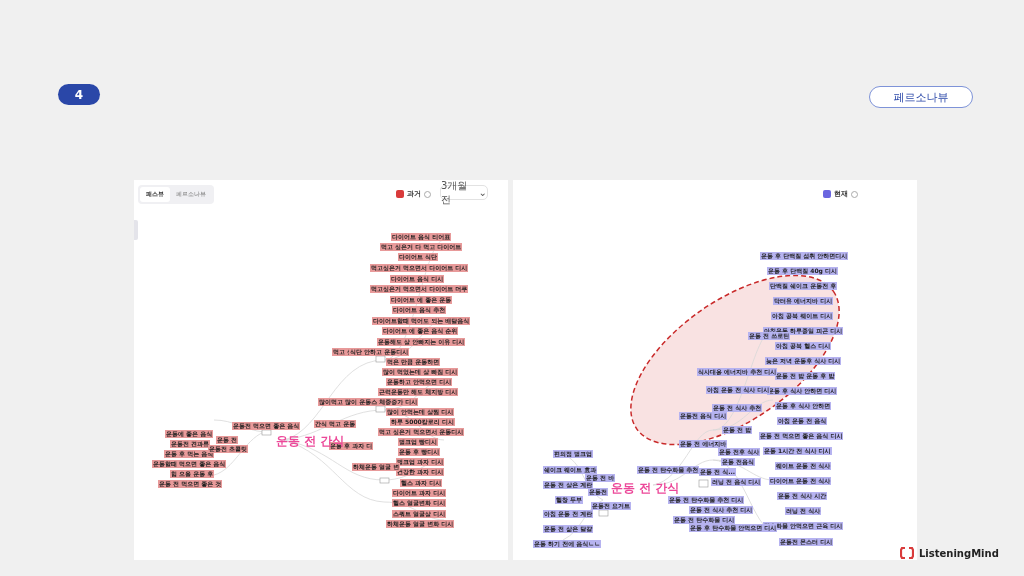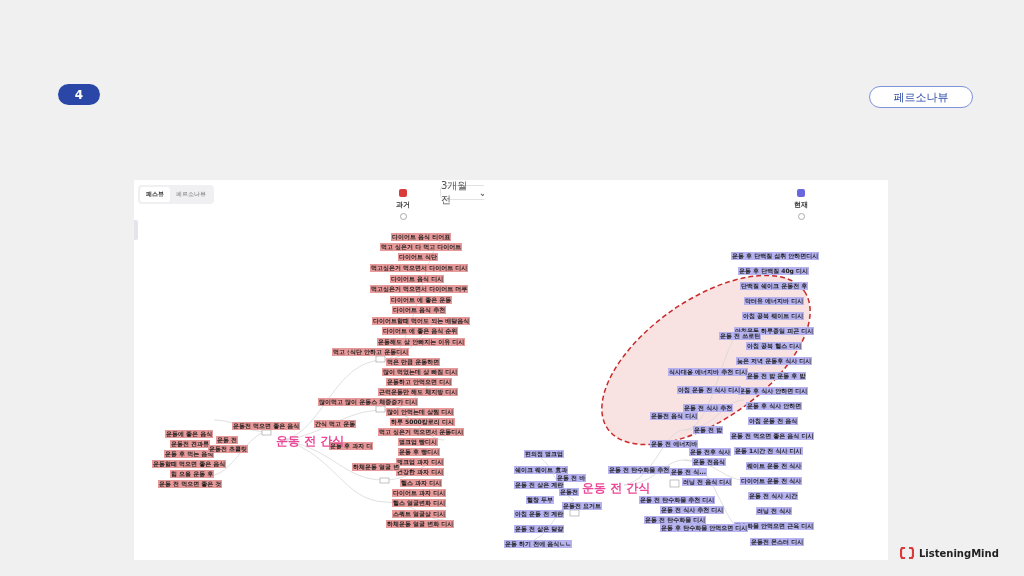--- a/index.html
+++ b/index.html
@@ -6,25 +6,25 @@
   html,body{width:1024px;height:576px;overflow:hidden;background:#f0f0f0;font-family:"DejaVu Sans","Liberation Sans",sans-serif;}
   .slide{position:relative;width:1024px;height:576px;background:#f0f0f0;}
   .title1{position:absolute;left:58px;top:53px;font-size:21px;color:#111;letter-spacing:-0.5px;}
   .title2row{position:absolute;left:58px;top:84px;display:flex;align-items:center;gap:12px;}
   .step-badge{width:42px;height:21px;border-radius:11px;background:#2a47a8;color:#fff;font-size:12px;font-weight:bold;display:flex;align-items:center;justify-content:center;}
   .title2{font-size:21px;font-weight:bold;color:#111;letter-spacing:-0.5px;}
   .pf-btn{position:absolute;left:869px;top:86px;width:104px;height:22px;border:1px solid #7e93d8;border-radius:11px;background:#fff;color:#2a47a8;font-size:11px;display:flex;align-items:center;justify-content:center;}
   .subtitle{position:absolute;left:0;width:1024px;top:144px;text-align:center;font-size:18px;font-weight:bold;color:#111;letter-spacing:-0.5px;}
   .panel{position:absolute;top:180px;height:380px;background:#fff;overflow:hidden;}
   .panel.left{left:134px;width:374px;}
-  .panel.right{left:484px;width:404px;}
+  .panel.right{left:513px;width:404px;}
   .seg{position:absolute;left:4px;top:5px;display:flex;background:#f0f0f3;border-radius:4px;padding:2px;}
   .seg div{font-size:6px;padding:3px 6px;border-radius:3px;color:#777;}
   .seg .on{background:#fff;color:#333;font-weight:bold;}
-  .legend{position:absolute;display:flex;align-items:center;gap:3px;font-size:7px;font-weight:bold;color:#333;flex-direction:column;}
+  .legend{position:absolute;display:flex;align-items:center;gap:3px;font-size:7px;font-weight:bold;color:#333;}
   .cb{width:8px;height:8px;border-radius:2px;display:inline-block;}
   .info{width:7px;height:7px;border:1px solid #aaa;border-radius:50%;display:inline-block;}
   .period{position:absolute;left:306px;top:5px;width:48px;height:15px;border:1px solid #e2e2e2;border-radius:5px;font-size:10px;color:#555;display:flex;align-items:center;justify-content:center;}
   .handle{position:absolute;left:0;top:40px;width:4px;height:20px;background:#e4e4ea;border-radius:0 2px 2px 0;}
   .node{position:absolute;font-size:6px;line-height:8px;padding:0 1px;white-space:nowrap;color:#222;font-weight:bold;}
   .red{background:#e89a9a;}
   .blue{background:#b6b3f0;}
   .center{position:absolute;font-size:12px;font-weight:bold;color:#ec4899;white-space:nowrap;}
   .logo{position:absolute;left:888px;top:547px;display:flex;align-items:center;gap:5px;font-size:10px;color:#222;font-weight:bold;padding-left:12px;}
   svg.links{position:absolute;left:0;top:0;}

